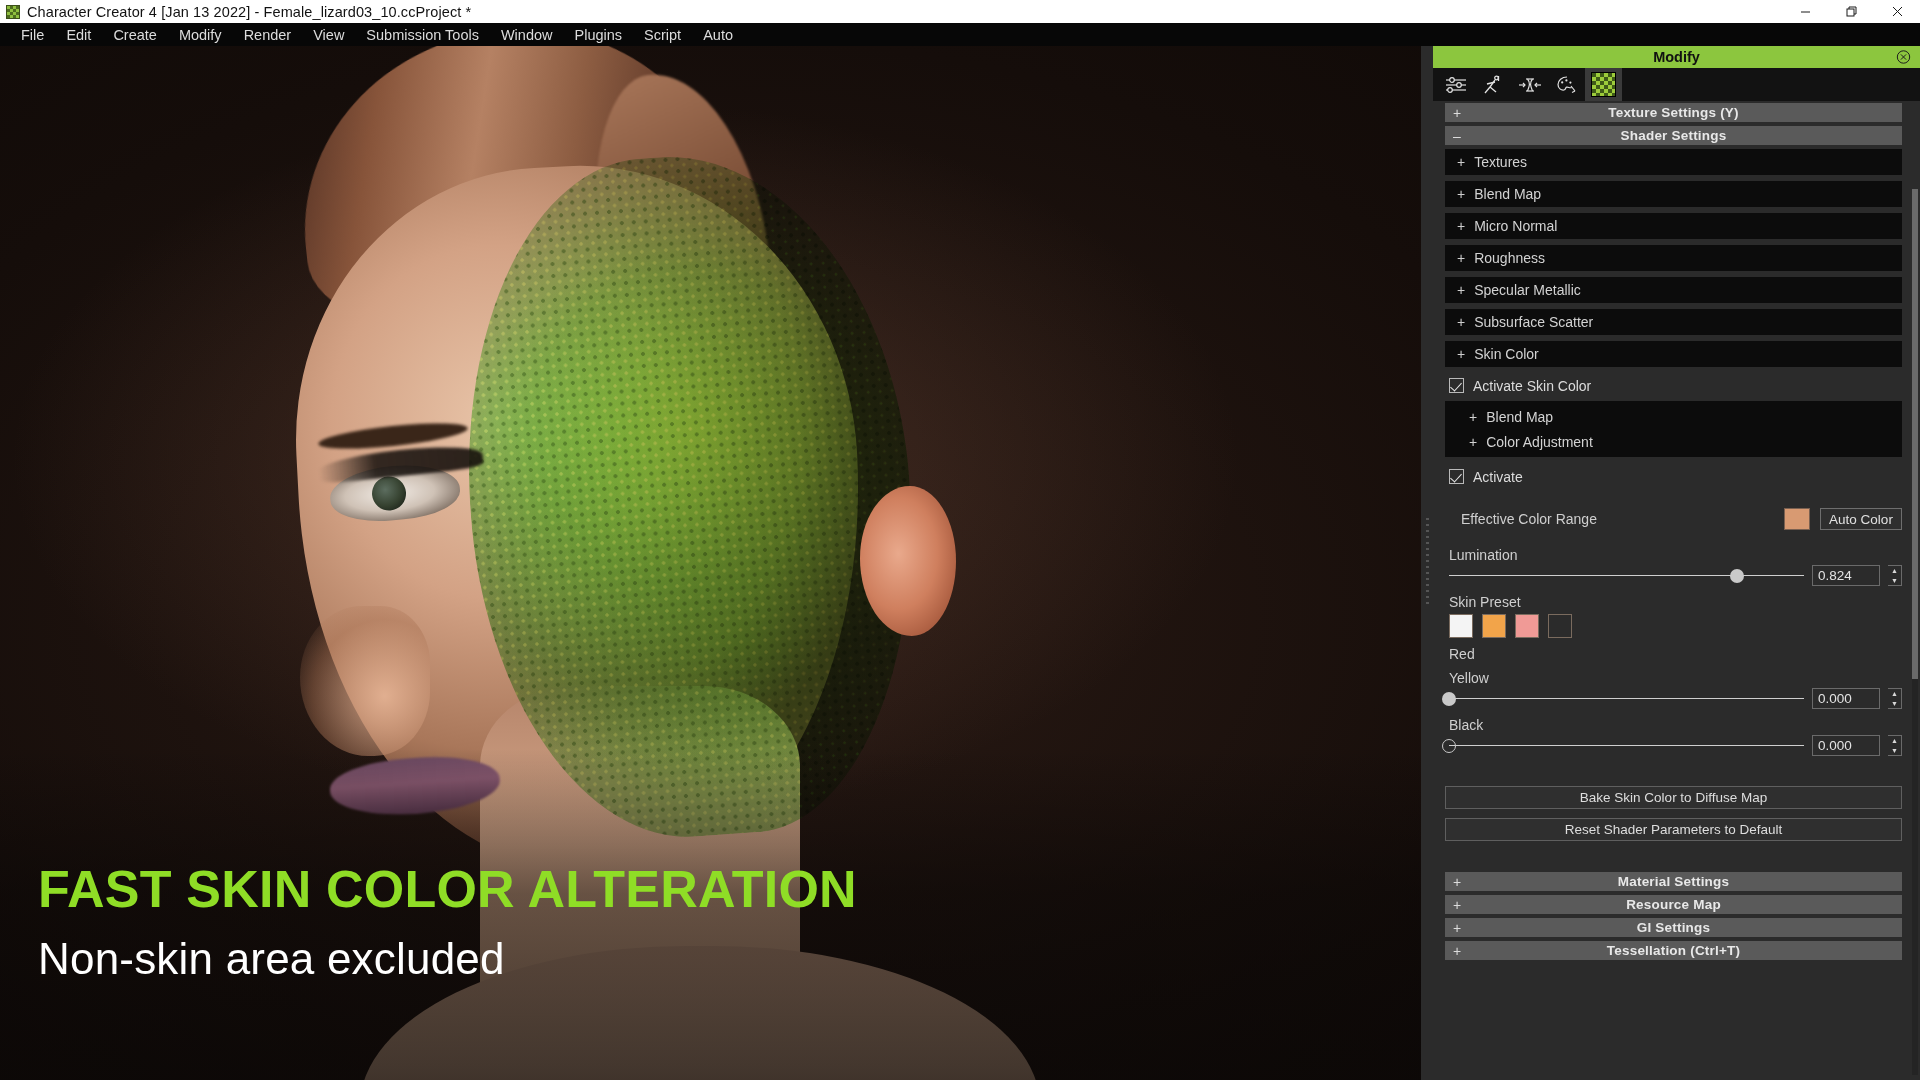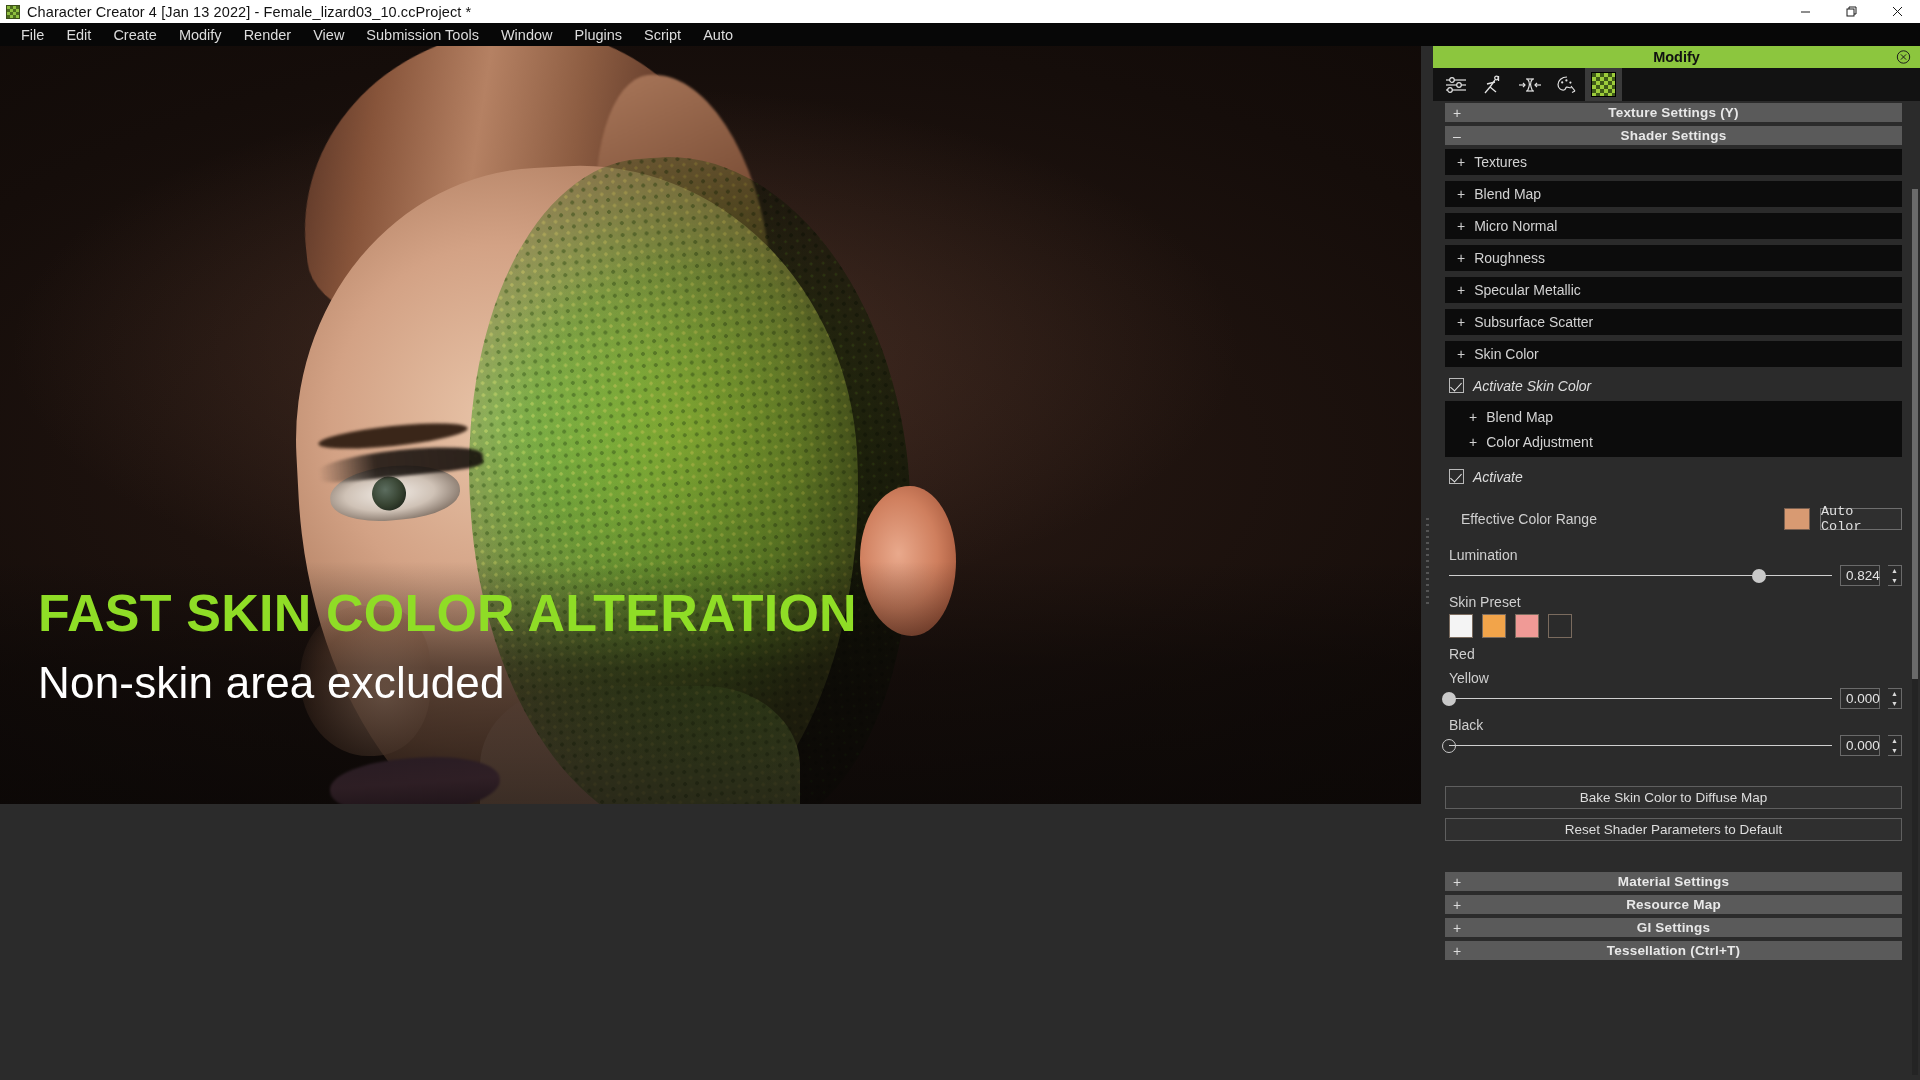--- a/index.html
+++ b/index.html
@@ -43,21 +43,21 @@
   .menu-item {
     font-size: 14.5px; color: #dcdcdc; padding: 2px 11px;
     white-space: nowrap; cursor: default;
   }
 
   
   #main { display: flex; height: 1034px; width: 1920px; background: #2b2b2b; }
 
   
   #viewport {
-    width: 1421px; height: 758px; position: relative; overflow: hidden;
+    width: 1421px; height: 1034px; position: relative; overflow: hidden;
     background: #140d0b;
   }
   #render {
     position: absolute; inset: 0;
     background:
       radial-gradient(ellipse 60% 48% at 44% 40%, rgba(120,80,62,.42) 0%, rgba(60,34,26,0) 72%),
       radial-gradient(ellipse 100% 90% at 50% 55%, #2a1a14 0%, #150d0a 62%, #0d0806 100%);
   }
   
   #hair {
@@ -235,21 +235,21 @@
 
   .subgroup { background: #0c0c0c; margin-bottom: 7px; padding: 3px 0; }
   .sub-row {
     height: 25px; display: flex; align-items: center;
     font-size: 14px; color: #d3d3d3; padding-left: 24px; cursor: pointer;
   }
   .sub-row .pm { margin-right: 9px; }
 
   .check-row {
     display: flex; align-items: center; gap: 9px;
-    height: 25px; margin: 3px 0 3px 4px; cursor: pointer; font-style: italic;
+    height: 25px; margin: 3px 0 3px 4px; cursor: pointer;
   }
   .check-row .label { font-size: 14px; color: #dcdcdc; }
   .cbox {
     width: 15px; height: 15px; border: 1px solid #b9b9b9; flex: none;
     position: relative; background: transparent;
   }
   .cbox.on::after {
     content: ""; position: absolute; left: 3px; top: 1px;
     width: 5px; height: 10px; border: solid #e8e8e8;
     border-width: 0 1.7px 1.7px 0; transform: rotate(42deg);
@@ -262,38 +262,38 @@
     display: flex; align-items: center; margin: 10px 0 4px 4px;
   }
   .eff-row .row-label { margin: 12px; flex: 1; }
   #eff-swatch {
     width: 26px; height: 22px; border: 1px solid #7a6050; flex: none;
   }
   #auto-color {
     margin-left: 10px; width: 82px; height: 22px;
     border: 1px solid #6e6e6e; background: #2f2f2f; color: #e0e0e0;
     font-size: 13.5px; display: flex; align-items: center;
-    justify-content: center; cursor: pointer; font-family: Liberation Mono, monospace;
+    justify-content: center; cursor: pointer;
   }
 
   .slider-row { display: flex; align-items: center; gap: 8px; margin: 1px 0 2px 4px; }
   .track {
     flex: 1; height: 14px; position: relative; cursor: pointer;
   }
   .track .line {
     position: absolute; left: 0; right: 0; top: 6px;
     height: 1px; background: #cfcfcf;
   }
   .knob {
     position: absolute; top: 0; width: 14px; height: 14px;
     border-radius: 50%; background: #c9c9c9; transform: translateX(-50%);
   }
   .knob.hollow { background: transparent; border: 1.5px solid #c9c9c9; }
   .numbox {
-    width: 40px; height: 21px; border: 1px solid #6a6a6a; background: #2b2b2b;
+    width: 68px; height: 21px; border: 1px solid #6a6a6a; background: #2b2b2b;
     color: #e3e3e3; font-size: 13.5px; display: flex; align-items: center;
     padding-left: 5px; flex: none; cursor: text;
   }
   .spin {
     width: 14px; height: 21px; border: 1px solid #6a6a6a; border-left: none;
     display: flex; flex-direction: column; flex: none; background: #2b2b2b;
   }
   .spin div {
     flex: 1; display: flex; align-items: center; justify-content: center;
     cursor: pointer; color: #d9d9d9; font-size: 7px; line-height: 1;

